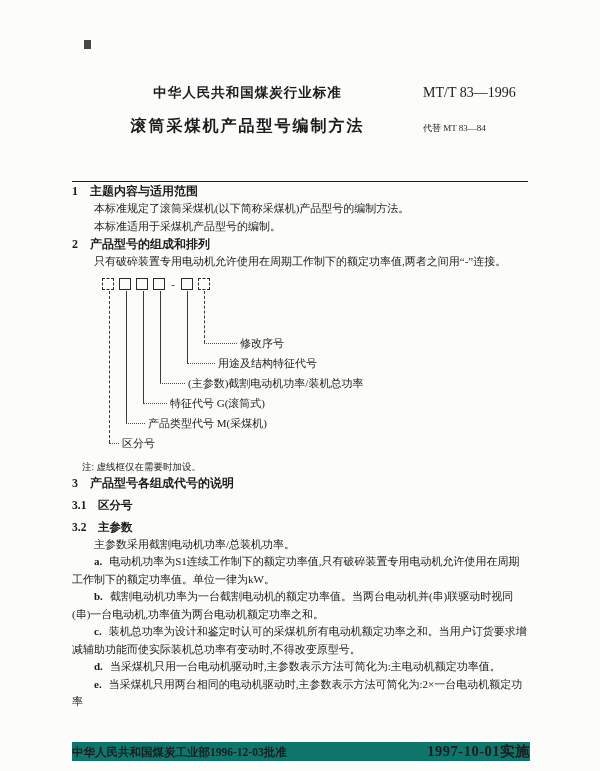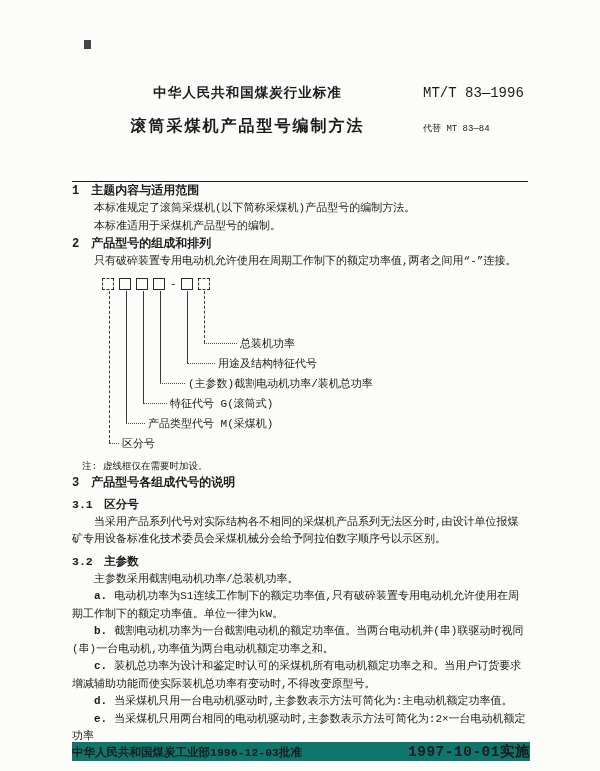--- a/index.html
+++ b/index.html
@@ -3,21 +3,21 @@
 <meta charset="utf-8">
 <title>MT/T 83—1996</title>
 <style>
   * { box-sizing: border-box; }
   html, body { margin: 0; padding: 0; background: #d8d8d8; }
   .page {
     position: relative;
     width: 600px; height: 771px;
     margin: 0 auto;
     background: #fcfcfa;
-    font-family: Liberation Mono, monospace;
+    font-family: Liberation Serif, serif;
     color: #1b1b1b;
     overflow: hidden;
   }
   .artifact { position: absolute; left: 84px; top: 40px; width: 7px; height: 9px; background: #262626; opacity: .85; }
   .content { position: absolute; left: 72px; top: 0; width: 456px; }
 
   
   .hdr-row1 { display: flex; align-items: baseline; margin-top: 84px; }
   .hdr-org { flex: 1; text-align: center; font-weight: bold; font-size: 13.5px; letter-spacing: 1px; }
   .hdr-no { width: 105px; font-size: 14px; white-space: nowrap; }
@@ -102,21 +102,21 @@
         <span class="box"></span>
         <span class="box"></span>
         <span class="sep">-</span>
         <span class="box"></span>
         <span class="box dashedbox"></span>
       </div>
 
       <div class="callout">
         <div class="vline dash c0v"></div>
         <div class="leader c0l"></div>
-        <div class="dlabel c0t">总装机功率</div>
+        <div class="dlabel c0t">修改序号</div>
       </div>
       <div class="callout">
         <div class="vline c1v"></div>
         <div class="leader c1l"></div>
         <div class="dlabel c1t">用途及结构特征代号</div>
       </div>
       <div class="callout">
         <div class="vline c2v"></div>
         <div class="leader c2l"></div>
         <div class="dlabel c2t">(主参数)截割电动机功率/装机总功率</div>
@@ -135,21 +135,20 @@
         <div class="vline dash c5v"></div>
         <div class="leader c5l"></div>
         <div class="dlabel c5t">区分号</div>
       </div>
     </div>
     <div class="note">注: 虚线框仅在需要时加设。</div>
 
     <div class="sec-h">3　产品型号各组成代号的说明</div>
 
     <div class="sub-h">3.1　区分号</div>
-    <p class="para">当采用产品系列代号对实际结构各不相同的采煤机产品系列无法区分时,由设计单位报煤矿专用设备标准化技术委员会采煤机械分会给予阿拉伯数字顺序号以示区别。</p>
 
     <div class="sub-h">3.2　主参数</div>
     <p class="para">主参数采用截割电动机功率/总装机功率。</p>
 
     <p class="para"><span class="item-tag">a.</span><span>电动机功率为S1连续工作制下的额定功率值,只有破碎装置专用电动机允许使用在周期工作制下的额定功率值。单位一律为kW。</span></p>
     <p class="para"><span class="item-tag">b.</span><span>截割电动机功率为一台截割电动机的额定功率值。当两台电动机并(串)联驱动时视同(串)一台电动机,功率值为两台电动机额定功率之和。</span></p>
     <p class="para"><span class="item-tag">c.</span><span>装机总功率为设计和鉴定时认可的采煤机所有电动机额定功率之和。当用户订货要求增减辅助功能而使实际装机总功率有变动时,不得改变原型号。</span></p>
     <p class="para"><span class="item-tag">d.</span><span>当采煤机只用一台电动机驱动时,主参数表示方法可简化为:主电动机额定功率值。</span></p>
     <p class="para"><span class="item-tag">e.</span><span>当采煤机只用两台相同的电动机驱动时,主参数表示方法可简化为:2×一台电动机额定功率</span></p>
   </div>

